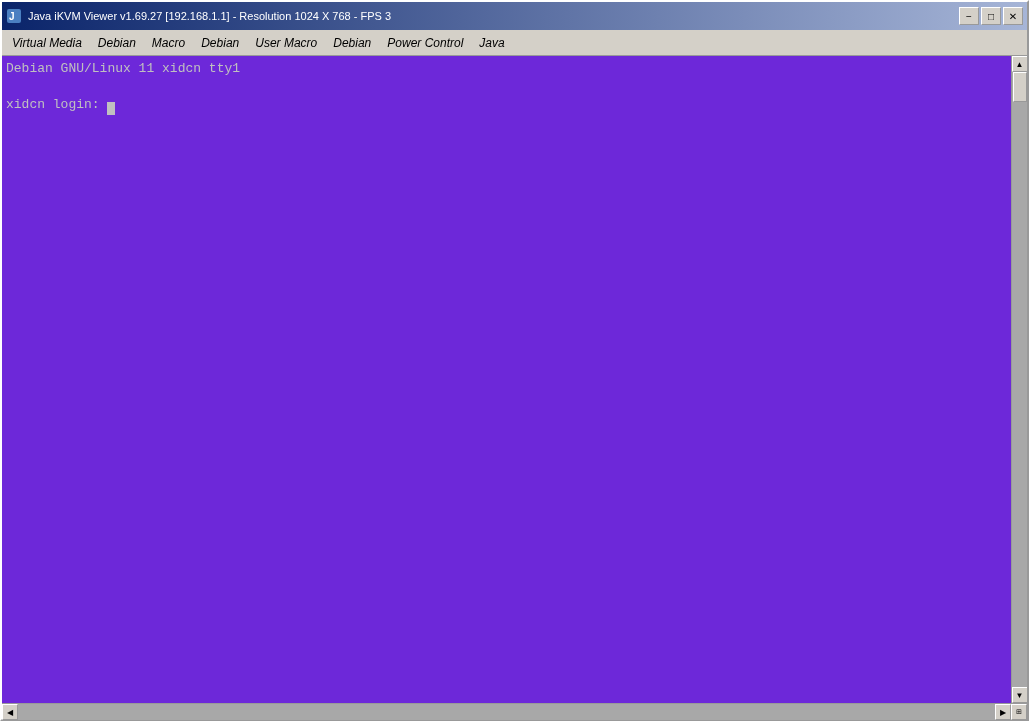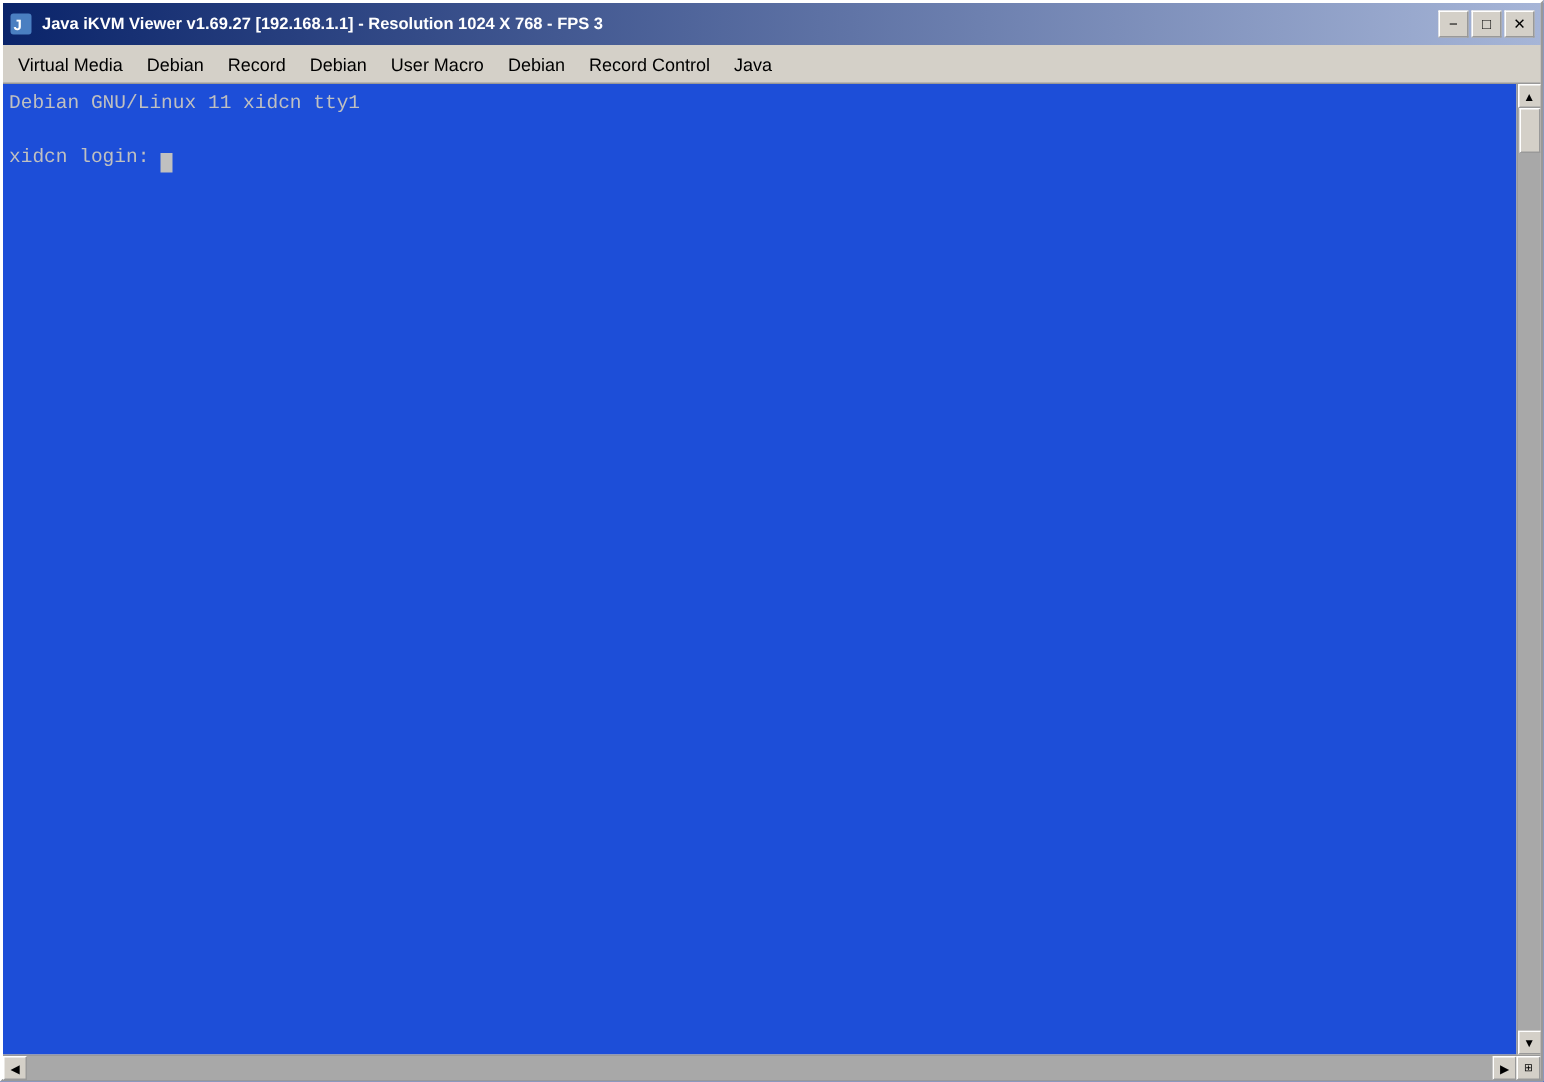--- a/index.html
+++ b/index.html
@@ -53,21 +53,21 @@
     }
 
     .title-bar-icon svg {
       width: 16px;
       height: 16px;
     }
 
     .title-bar-text {
       color: white;
       font-size: 11px;
-      font-weight: bold;
+      font-weight: normal;
       white-space: nowrap;
     }
 
     .title-bar-controls {
       display: flex;
       gap: 2px;
     }
 
     .title-btn {
       width: 20px;
@@ -92,32 +92,33 @@
       border-bottom: 1px solid #999;
       padding: 0 2px;
     }
 
     .menu-item {
       padding: 3px 8px;
       cursor: pointer;
       font-size: 12px;
       color: #000;
       white-space: nowrap;
+      font-style: italic;
     }
 
     .content-area {
       flex: 1;
       display: flex;
       position: relative;
       overflow: hidden;
     }
 
     .terminal {
       flex: 1;
-      background: #1d4ed8;
+      background: #6d28d9;
       color: #c0c0c0;
       font-family: 'Courier New', Courier, monospace;
       font-size: 13px;
       padding: 4px 4px;
       overflow: hidden;
       white-space: pre;
       line-height: 1.4;
     }
 
     .scrollbar-v {
@@ -242,25 +243,25 @@
     <div class="title-bar-controls">
       <button class="title-btn">−</button>
       <button class="title-btn">□</button>
       <button class="title-btn">✕</button>
     </div>
   </div>
 
   <div class="menu-bar">
     <div class="menu-item">Virtual Media</div>
     <div class="menu-item">Debian</div>
-    <div class="menu-item">Record</div>
+    <div class="menu-item">Macro</div>
     <div class="menu-item">Debian</div>
     <div class="menu-item">User Macro</div>
     <div class="menu-item">Debian</div>
-    <div class="menu-item">Record Control</div>
+    <div class="menu-item">Power Control</div>
     <div class="menu-item">Java</div>
   </div>
 
   <div class="content-area">
 
     <div class="terminal"><span>Debian GNU/Linux 11 xidcn tty1</span>
 <span> </span>
 <span>xidcn login: </span><span class="cursor-blink"></span></div>
 
     <div class="scrollbar-v">

